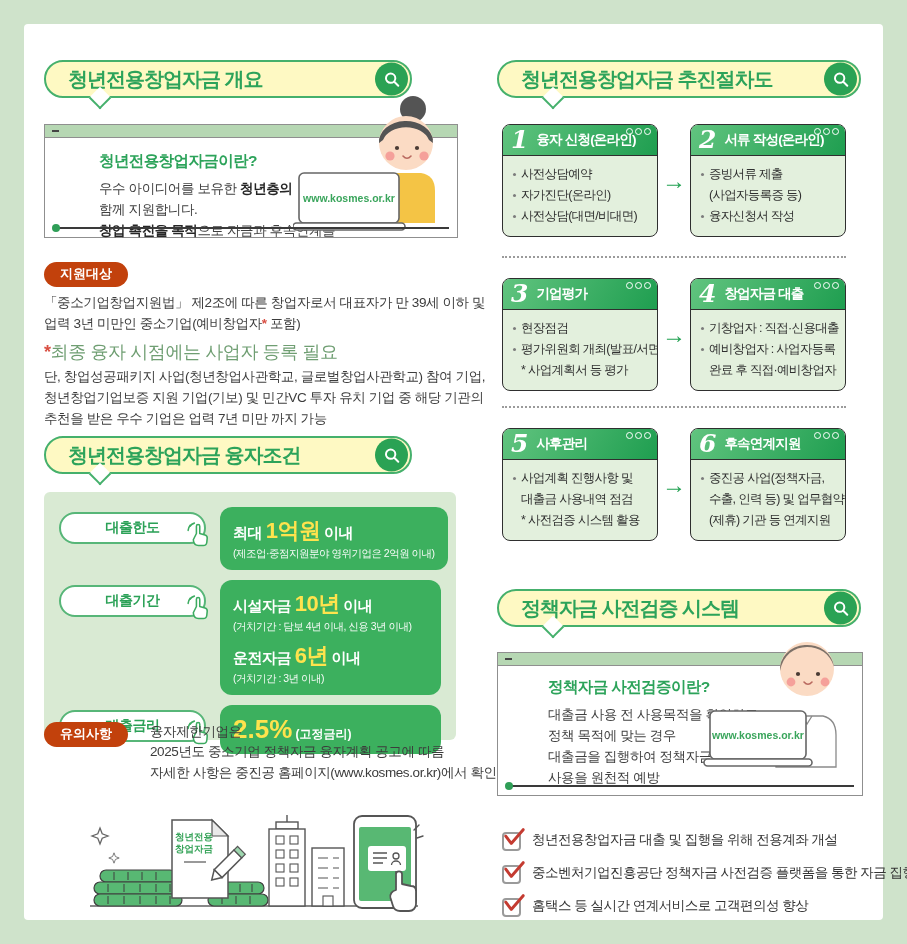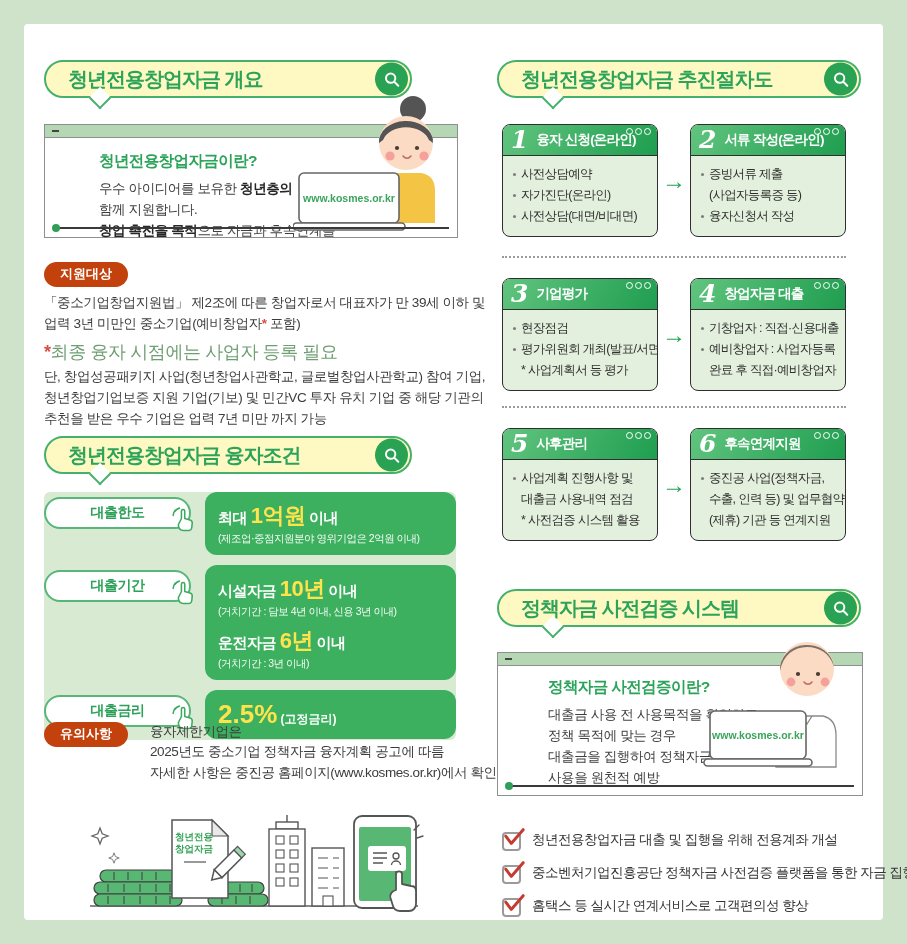--- a/index.html
+++ b/index.html
@@ -28,21 +28,21 @@
   .cl b{font-weight:800;color:#262626;}
   .char-illu{position:absolute;pointer-events:none;}
 
   
   .para{position:absolute;font-size:13.5px;color:#3c3c3c;line-height:1.56;letter-spacing:-0.4px;}
   .para div{white-space:nowrap;}
   .star{color:#d94f43;font-weight:700;}
   .note-text{color:#6f9e72;}
 
   
-  .loan-card{position:absolute;left:20px;top:468px;width:412px;height:248px;background:#d9ead3;border-radius:6px;box-sizing:border-box;display:flex;flex-direction:column;gap:10px;}
+  .loan-card{position:absolute;left:20px;top:468px;width:412px;height:248px;background:#d9ead3;border-radius:6px;padding:15px;box-sizing:border-box;display:flex;flex-direction:column;gap:10px;}
   .loan-row{display:flex;gap:14px;align-items:flex-start;}
   .pill{flex:none;width:143px;height:28px;background:#fff;border:2px solid #57b678;border-radius:17px;color:#2ba157;font-weight:800;font-size:14px;display:flex;align-items:center;justify-content:center;position:relative;margin-top:5px;letter-spacing:-0.5px;}
   .hand{position:absolute;right:-8px;top:6px;width:27px;height:27px;}
   .lbox{flex:1;background:#3cb05e;border-radius:12px;color:#fff;padding:9px 13px;}
   .lmain{font-size:15px;font-weight:800;letter-spacing:-0.5px;white-space:nowrap;}
   .lbig{font-size:22px;color:#ffe34d;}
   .lsub{font-size:10.5px;letter-spacing:-0.5px;white-space:nowrap;margin-top:1px;opacity:.95;}
   .lgap{margin-top:7px;}
   .lbig2{font-size:26px;color:#ffe34d;font-weight:800;}
   .lpost{font-size:12px;font-weight:700;}

